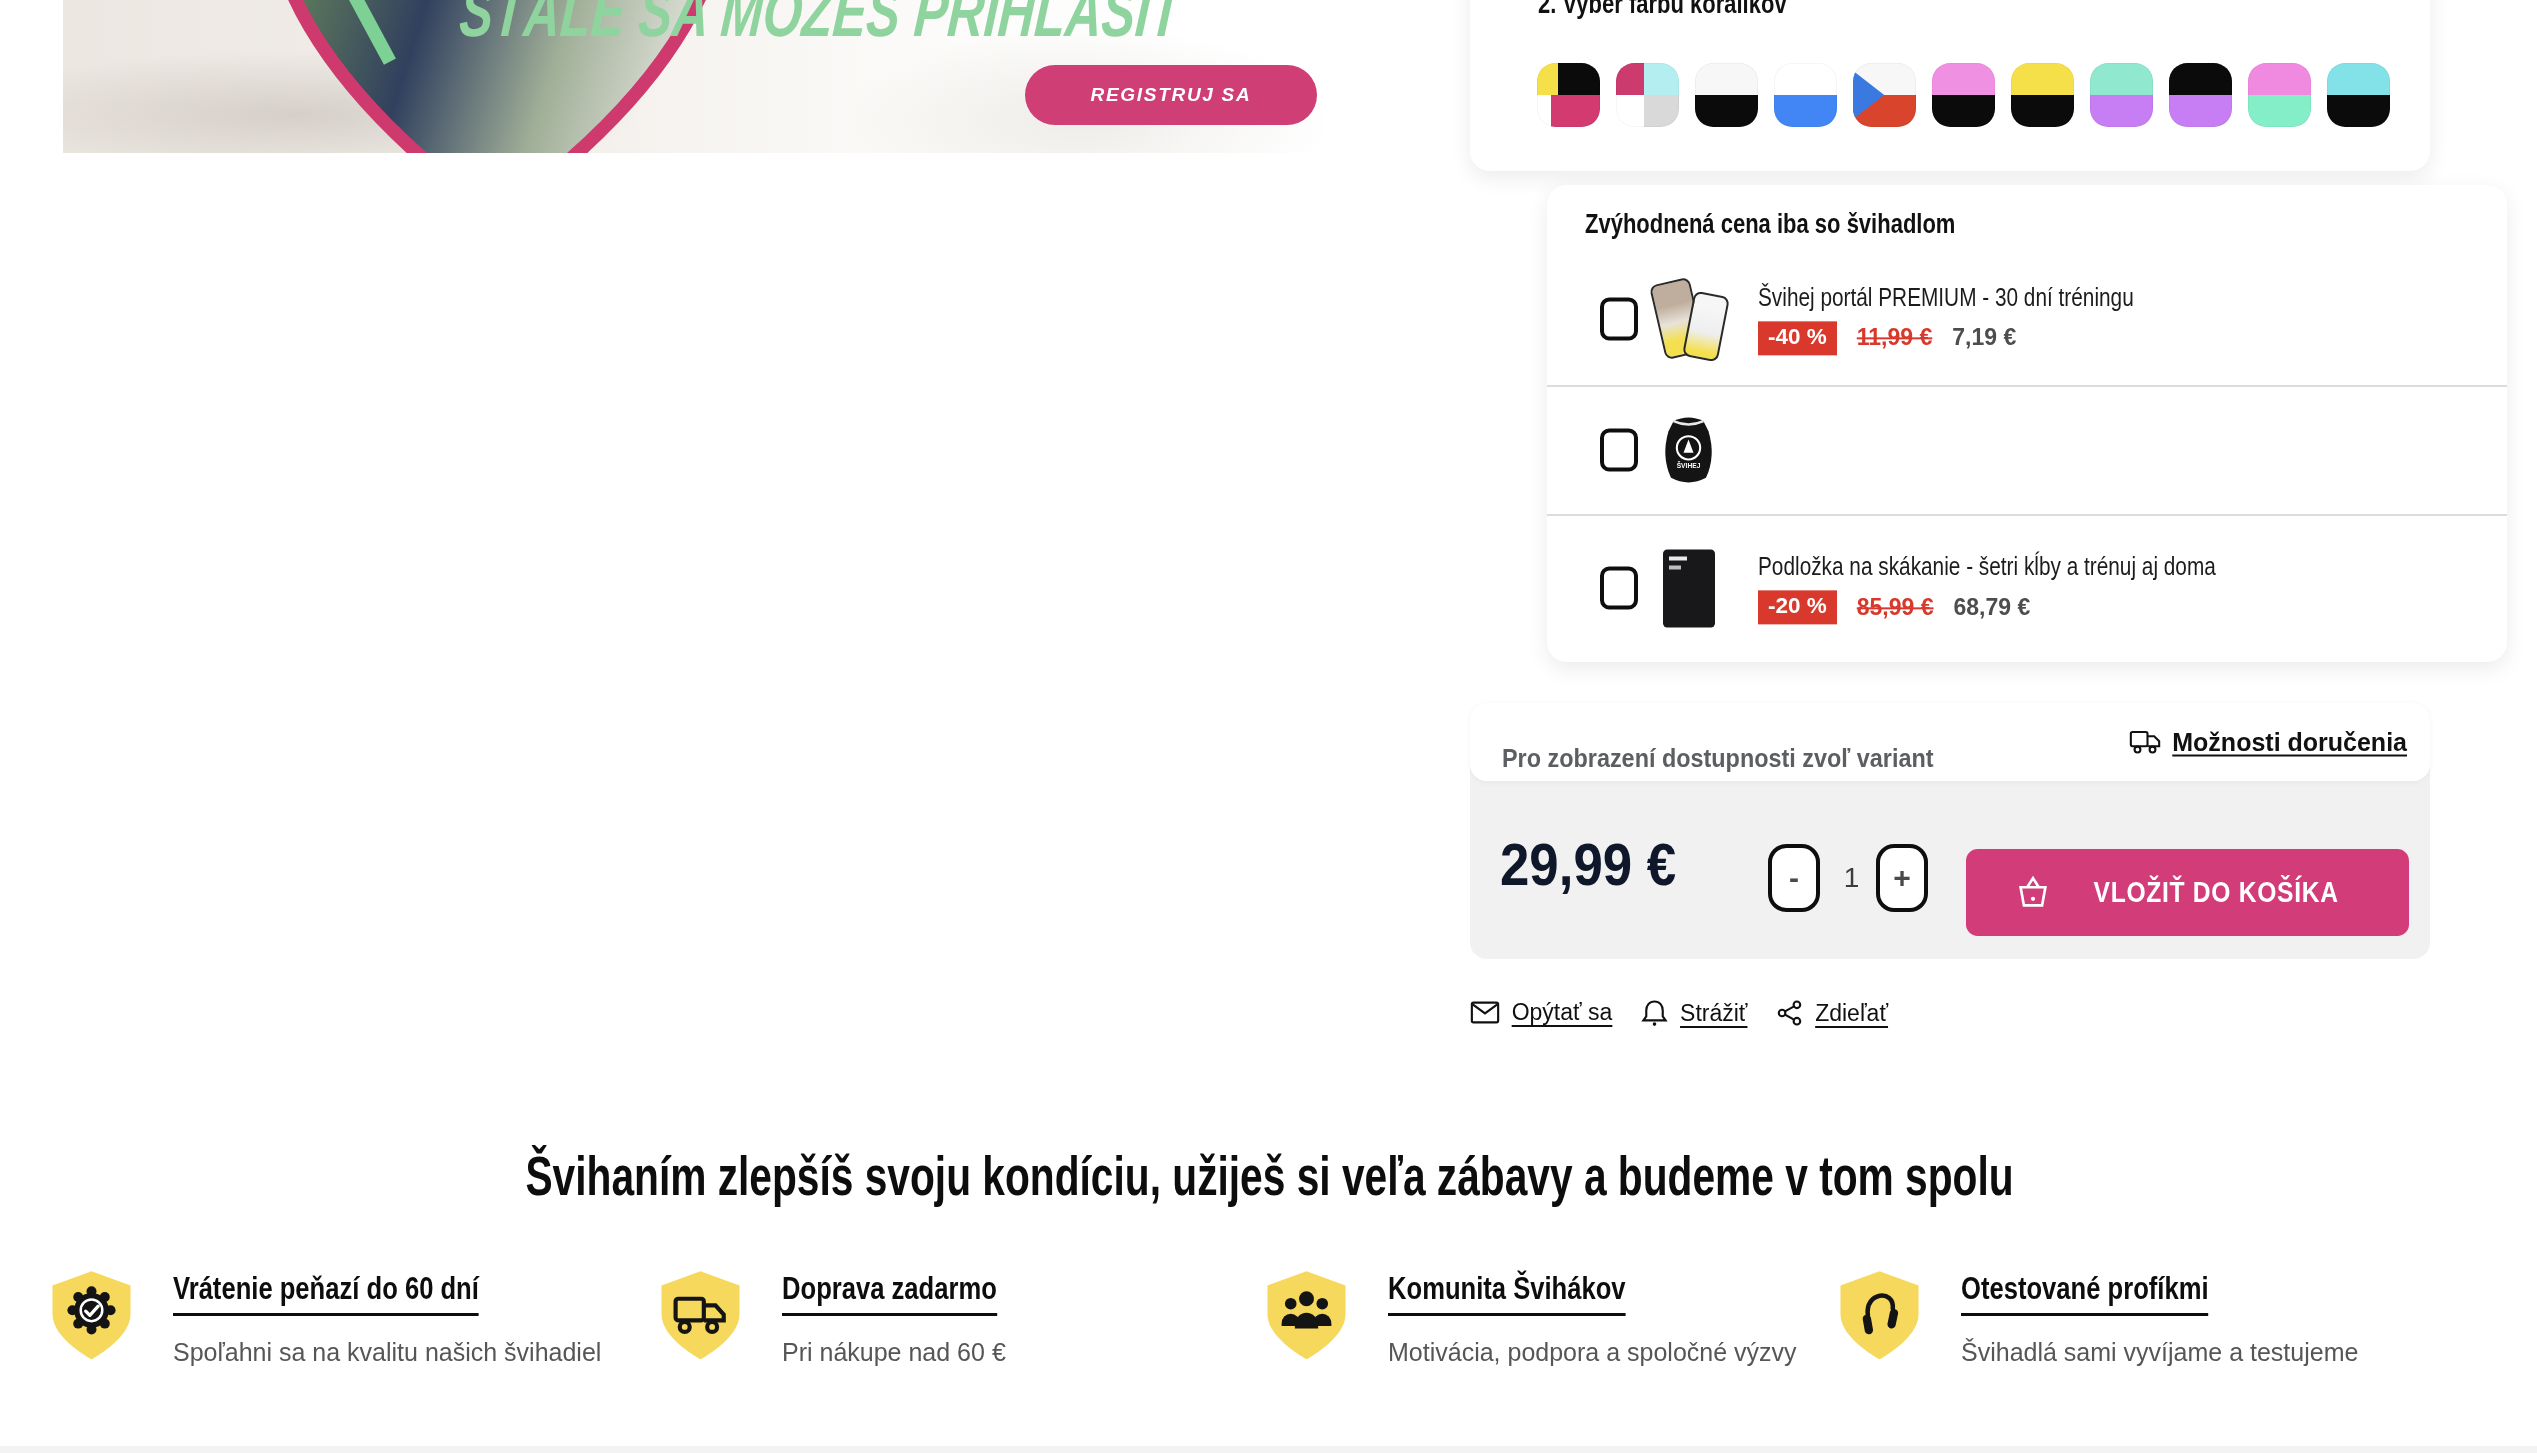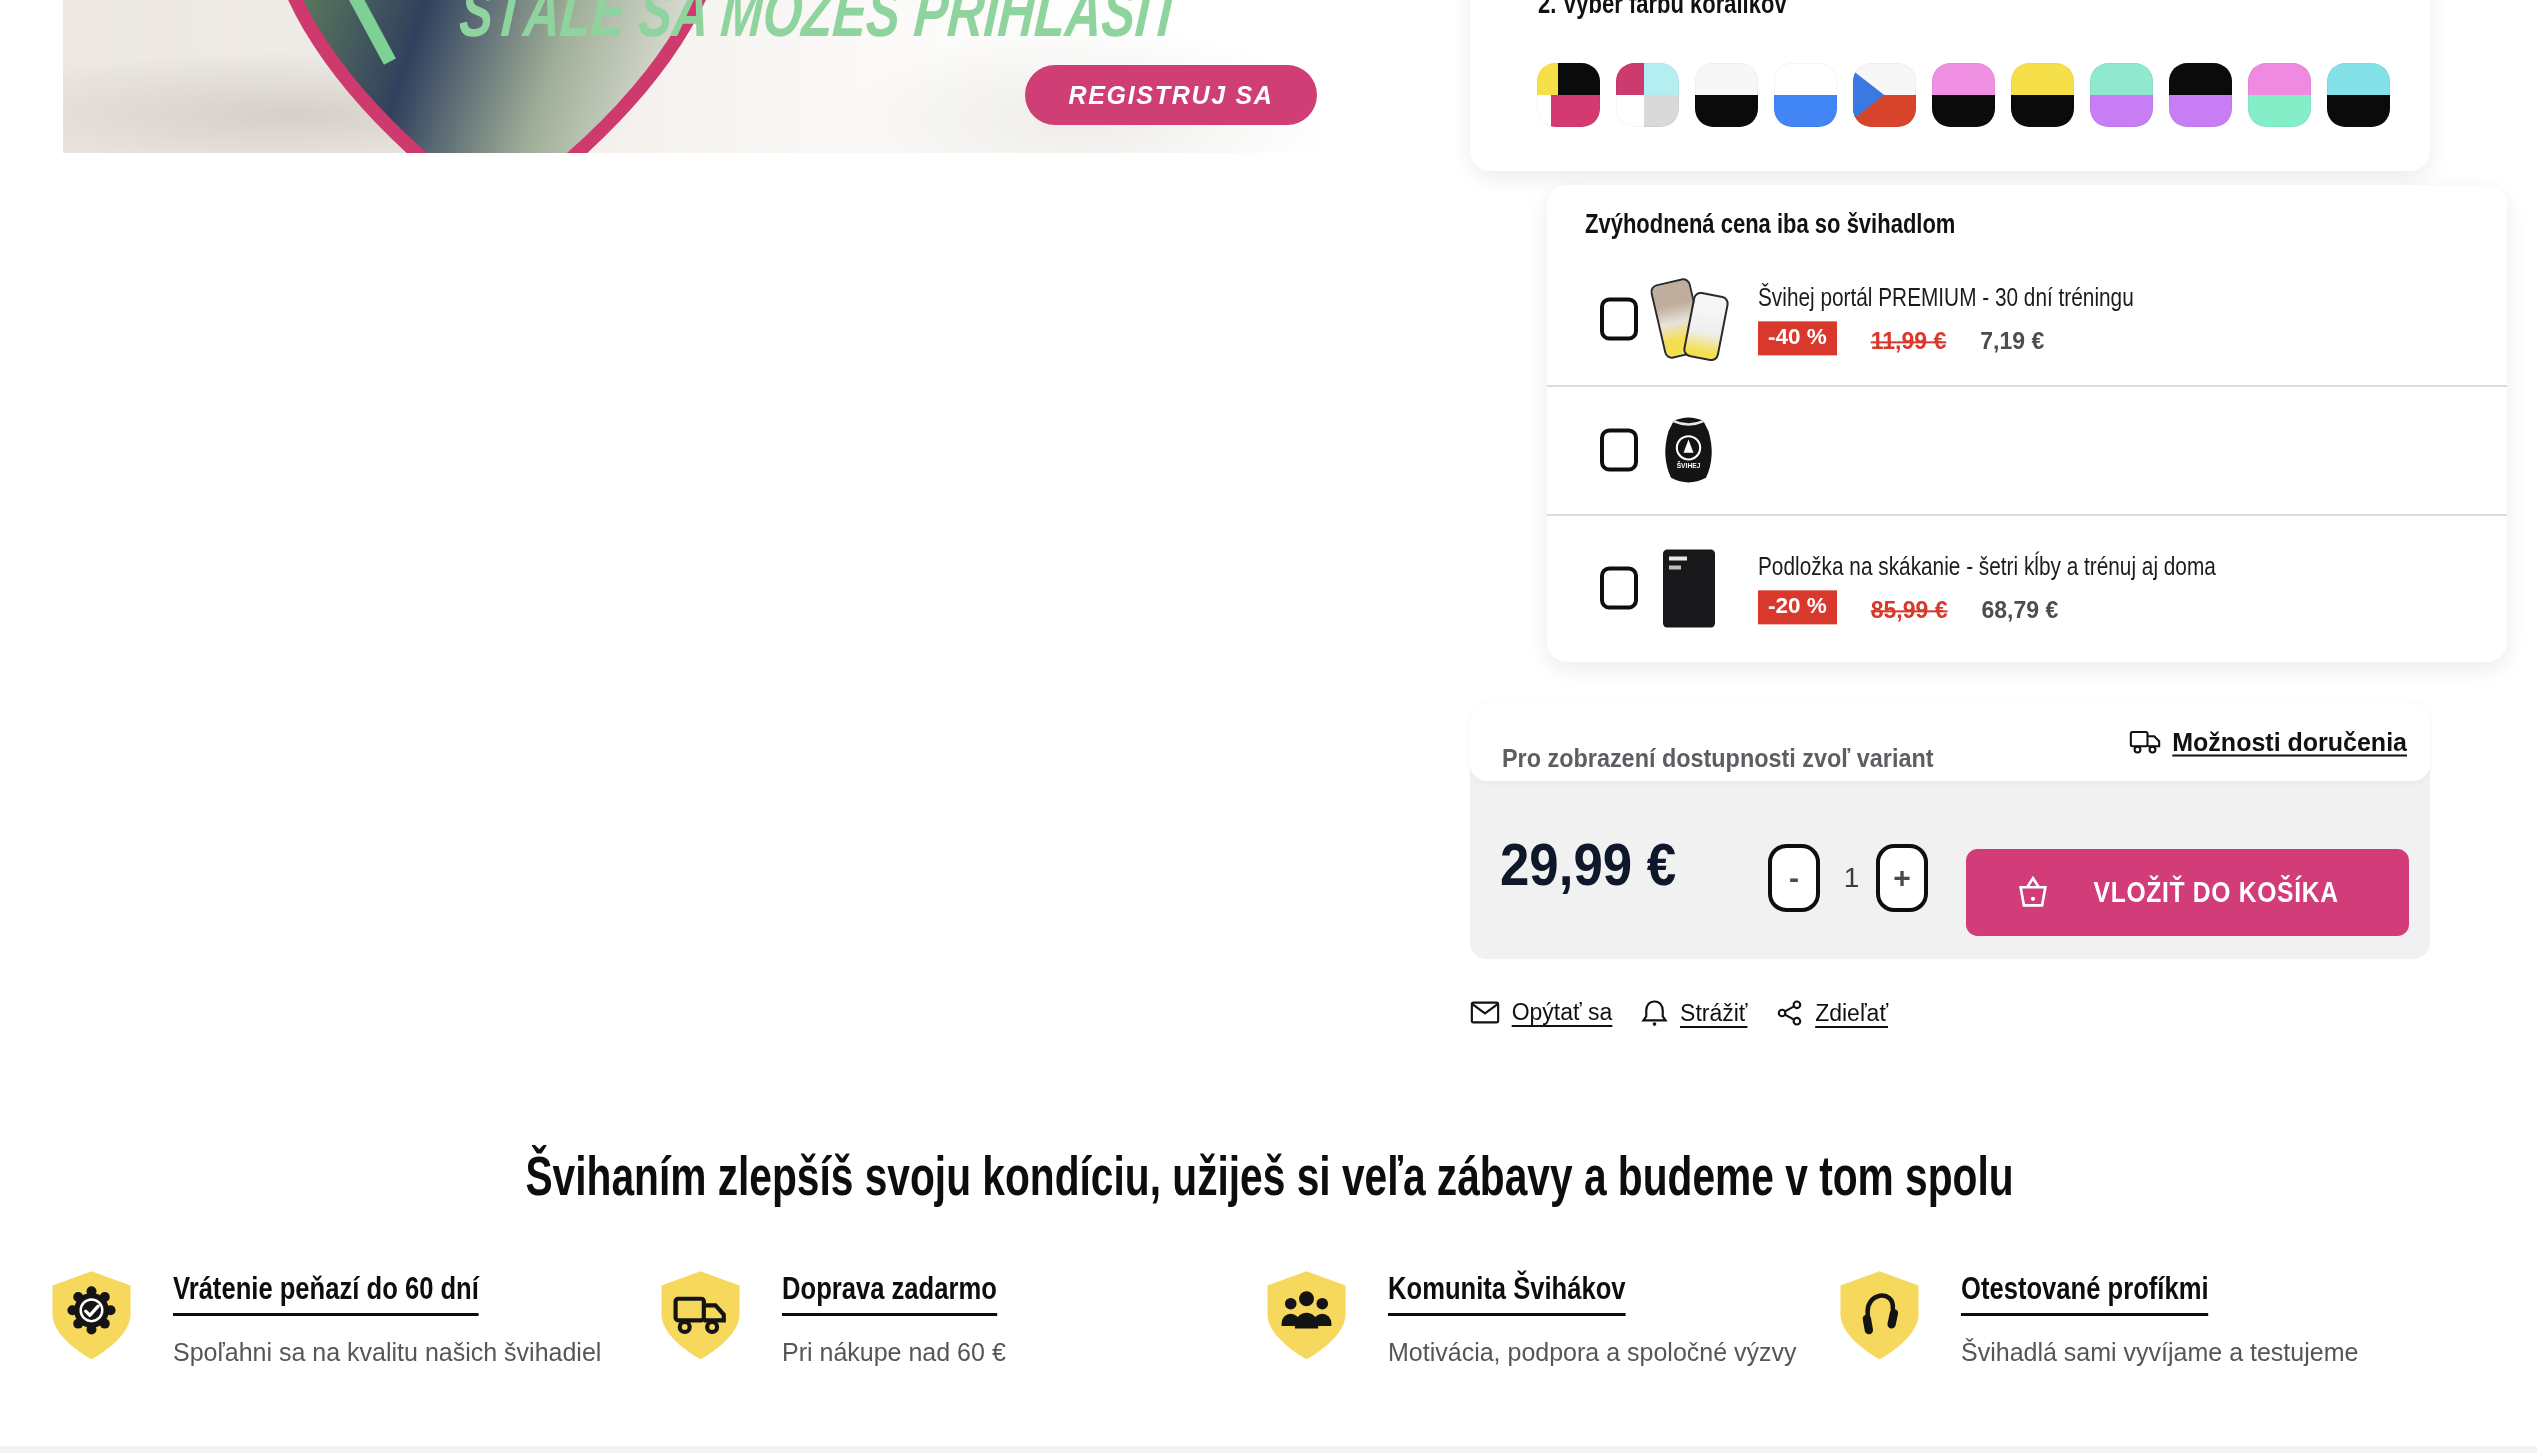--- a/index.html
+++ b/index.html
@@ -14,21 +14,21 @@
   .banner .blob1{position:absolute;left:0;top:50px;width:584px;height:108px;
           background:radial-gradient(ellipse at 40% 60%,rgba(120,110,95,.22),rgba(120,110,95,0) 70%);}
   .banner .blob2{position:absolute;left:792px;top:33px;width:467px;height:125px;
           background:radial-gradient(ellipse at 50% 70%,rgba(150,140,120,.15),rgba(150,140,120,0) 75%);}
   .heart-svg{position:absolute;left:142px;top:-265px;width:584px;height:517px;overflow:visible;}
   .banner-headline{position:absolute;left:400px;top:-28px;margin:0;border:0;background:none;
           font-size:70px;font-weight:900;font-style:italic;color:#8fd49e;letter-spacing:0;
           transform:scaleX(.72) skewX(-6deg);transform-origin:0 0;white-space:nowrap;}
   .banner-cta{position:absolute;left:962px;top:65px;width:292px;height:60px;border:none;
           border-radius:30px;background:#cf3e74;color:#fff;font-family:inherit;
-          font-size:25px;font-weight:800;font-style:italic;letter-spacing:1.7px;cursor:pointer;
+          font-size:19px;font-weight:800;font-style:italic;letter-spacing:1.7px;cursor:pointer;
           display:flex;align-items:center;justify-content:center;}
 
   
   .card{position:absolute;background:#fff;border-radius:20px;
         box-shadow:0 6.7px 21.7px rgba(0,0,0,.08);}
   .card-variant{left:1470px;top:-37px;width:960px;height:208px;}
   .step-label{position:absolute;left:68px;top:25px;font-size:27.5px;font-weight:800;color:#111;}
   .swatch-list{position:absolute;left:67px;top:100px;display:flex;gap:16px;}
   .swatch{width:63px;height:64px;border-radius:18.3px;position:relative;overflow:hidden;
           box-shadow:inset 0 0 0 0.8px rgba(0,0,0,.05);cursor:pointer;}
@@ -42,21 +42,21 @@
   .addon-row.r2{top:200px;height:129px;}
   .addon-row.r3{top:329px;height:148px;}
   .addon-divider{position:absolute;left:0;right:0;height:1.7px;background:#dcdcdc;}
   .d1{top:200px;} .d2{top:329px;}
   .checkbox{position:absolute;left:53px;top:50%;transform:translateY(-50%);
             width:30px;height:35px;border:4.2px solid #0e0e0e;border-radius:9.2px;background:#fff;cursor:pointer;}
   .thumb{position:absolute;left:98px;top:50%;transform:translateY(-50%);width:87px;height:87px;
          display:flex;align-items:center;justify-content:center;}
   .addon-text{position:absolute;left:211px;top:50%;transform:translateY(-50%);}
   .addon-name{font-size:26px;font-weight:500;color:#1c1c1c;}
-  .price-line{display:flex;align-items:flex-end;gap:34px;margin-top:8px;}
+  .price-line{display:flex;align-items:center;gap:20px;margin-top:8px;}
   .disc-badge{background:#d8392c;color:#fff;font-size:22.5px;font-weight:700;padding:3.3px 10px 5px;}
   .old-price{color:#d8392c;font-size:23px;font-weight:700;text-decoration:line-through;}
   .new-price{color:#4d4d4d;font-size:23px;font-weight:700;}
 
   
   .phone{position:absolute;background:#fff;border:2.5px solid #2a2a2a;border-radius:7.5px;}
   .ph1{left:11.7px;top:5px;width:37px;height:72px;transform:rotate(-13deg);
        background:linear-gradient(#bfae9d 30%,#e8e2da 55%,#f4e04e 80%);}
   .ph2{left:43px;top:18.3px;width:32px;height:62px;transform:rotate(11deg);
        background:linear-gradient(#f6f6f6 20%,#eee 60%,#f4e04e 92%);}

